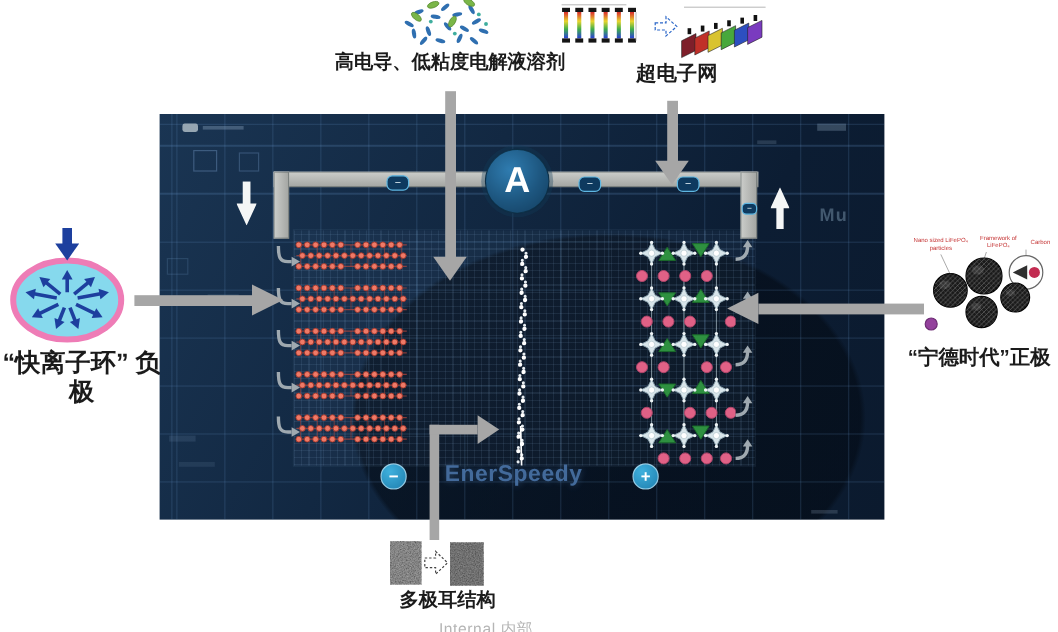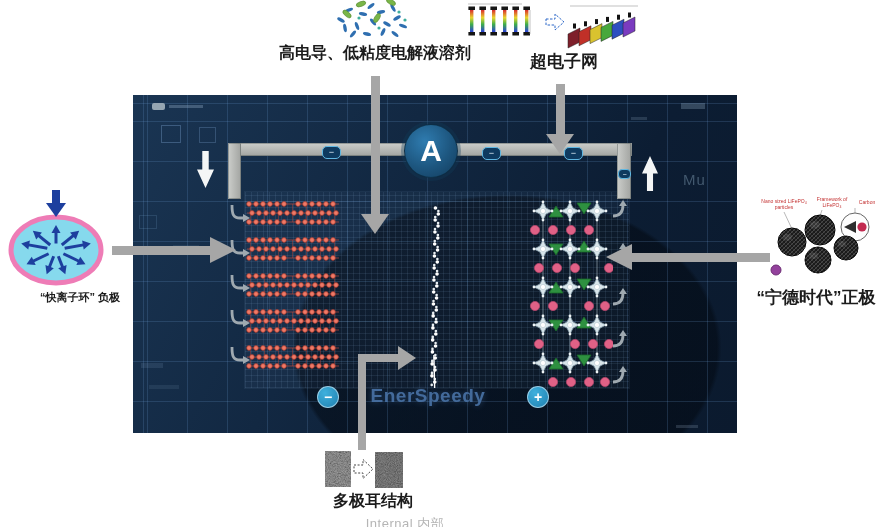--- a/index.html
+++ b/index.html
@@ -34,21 +34,21 @@
     border:1px solid rgba(10,40,60,.8);box-shadow:0 0 0 3px rgba(18,60,90,.35);
     display:flex;align-items:center;justify-content:center;color:#fff;font-size:30px;font-weight:700;}
   .mb{position:absolute;width:17px;height:11px;border-radius:5px;background:#0e3a5f;border:1px solid #5fb7e2;
     color:#eaf6fc;font-size:9px;line-height:9px;display:flex;align-items:center;justify-content:center;}
   .mb.small{width:11px;height:8px;font-size:7px;line-height:7px;border-radius:4px;}
   .warrow{position:absolute;background:#f4f6f6;}
   #wa-down{left:64px;top:56px;width:17px;height:37px;
     clip-path:polygon(31% 0,69% 0,69% 50%,100% 50%,50% 100%,0 50%,31% 50%);}
   #wa-up{left:509px;top:61px;width:16px;height:35px;
     clip-path:polygon(50% 0,100% 50%,69% 50%,69% 100%,31% 100%,31% 50%,0 50%);}
-  #mu{left:550px;top:76px;color:#42586e;font-weight:400;font-size:15px;letter-spacing:1px;}
+  #mu{left:550px;top:76px;color:#42586e;font-weight:700;font-size:15px;letter-spacing:1px;}
   #enerspeedy{left:220px;top:290px;width:150px;text-align:center;color:#4a74a8;opacity:.9;font-weight:700;
     font-size:19px;letter-spacing:.5px;text-shadow:0 0 6px rgba(90,140,200,.45);}
   .bb{position:absolute;width:20px;height:20px;border-radius:50%;
     background:radial-gradient(circle at 35% 30%,#3fb0dd,#1f7fae);border:1px solid rgba(220,240,250,.6);
     color:#fff;font-weight:700;font-size:14px;line-height:18px;display:flex;align-items:center;justify-content:center;}
   #catl{left:472px;top:307px;width:120px;text-align:center;color:#f2f4f6;font-weight:700;font-size:14px;
     letter-spacing:.5px;text-shadow:0 0 2px rgba(0,0,0,.5);}
   .decor{position:absolute;}
   .note{position:absolute;z-index:7;font-size:5px;line-height:1.2;color:#c43333;text-align:center;}
   svg{display:block;}
@@ -160,21 +160,21 @@
       <polygon points="79.4894735944037,74.33941090877616 70.33010983703063,74.93611482205368 74.22318461943571,66.82168516011184" fill="#1d3f9e"></polygon>
       <line x1="42.627631601399074" y1="63.7282468362818" x2="25.9201461802242" y2="71.74402772050611" stroke="#1d3f9e" stroke-width="3"></line>
       <polygon points="20.510526405596302,74.33941090877616 25.776815380564297,66.82168516011184 29.66989016296937,74.93611482205368" fill="#1d3f9e"></polygon>
       <line x1="52.329371405922686" y1="66.27851787087894" x2="57.13226890370769" y2="78.5602276293109" stroke="#1d3f9e" stroke-width="3"></line>
       <polygon points="59.31748562369074,84.1481456572267 52.21292480944315,78.33650082665959 60.59480185131686,75.05867574668501" fill="#1d3f9e"></polygon>
       <line x1="47.670628594077314" y1="66.27851787087894" x2="42.8677310962923" y2="78.5602276293109" stroke="#1d3f9e" stroke-width="3"></line>
       <polygon points="40.68251437630925,84.1481456572267 39.40519814868314,75.05867574668501 47.78707519055685,78.33650082665959" fill="#1d3f9e"></polygon>
       <rect x="46" y="0" width="8" height="14" fill="#1d3f9e"></rect>
       <polygon points="40,13 60,13 50,27" fill="#1d3f9e"></polygon>
     </svg>
-  <div class="lbl" style="left:0;top:291px;width:136px;font-size:11px;margin-left:12px;">“快离子环” 负极</div>
+  <div class="lbl" style="left:0;top:291px;width:136px;font-size:21px;">“快离子环” 负极</div>
 
   <svg id="ic-net" class="abs" style="left:756px;top:196px;z-index:3" width="126" height="94" viewBox="0 0 126 94">
       <defs>
         <pattern id="hatch" width="4" height="4" patternUnits="userSpaceOnUse">
           <path d="M0,4 L4,0" stroke="rgba(200,200,200,.35)" stroke-width="0.8"></path>
           <path d="M0,0 L4,4" stroke="rgba(130,130,130,.3)" stroke-width="0.8"></path>
         </pattern>
       </defs>
       <line x1="28" y1="16" x2="36" y2="33" stroke="#888" stroke-width="0.6"></line>
       <line x1="66" y1="14" x2="64" y2="20" stroke="#888" stroke-width="0.6"></line>

